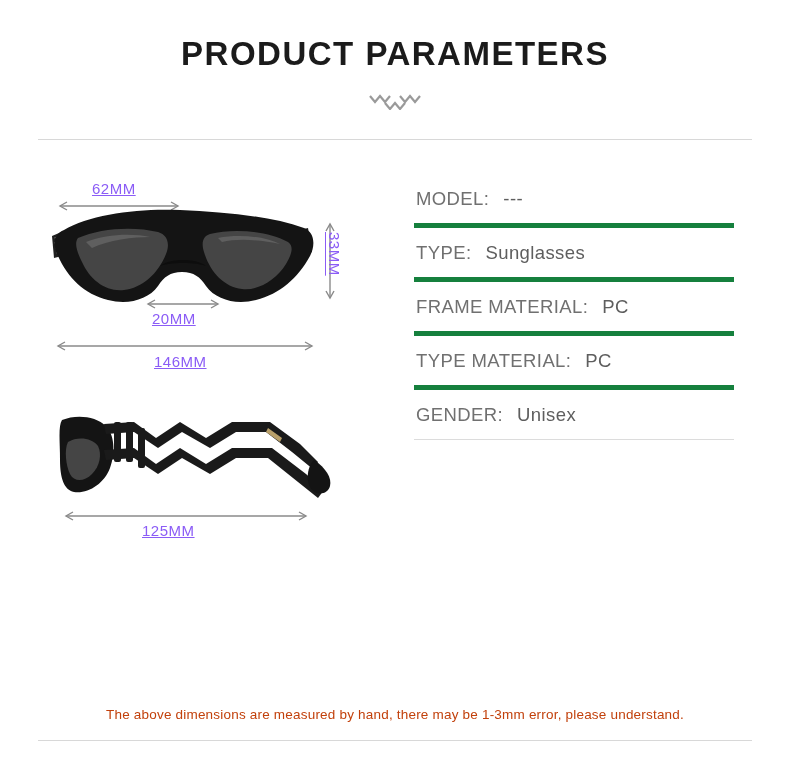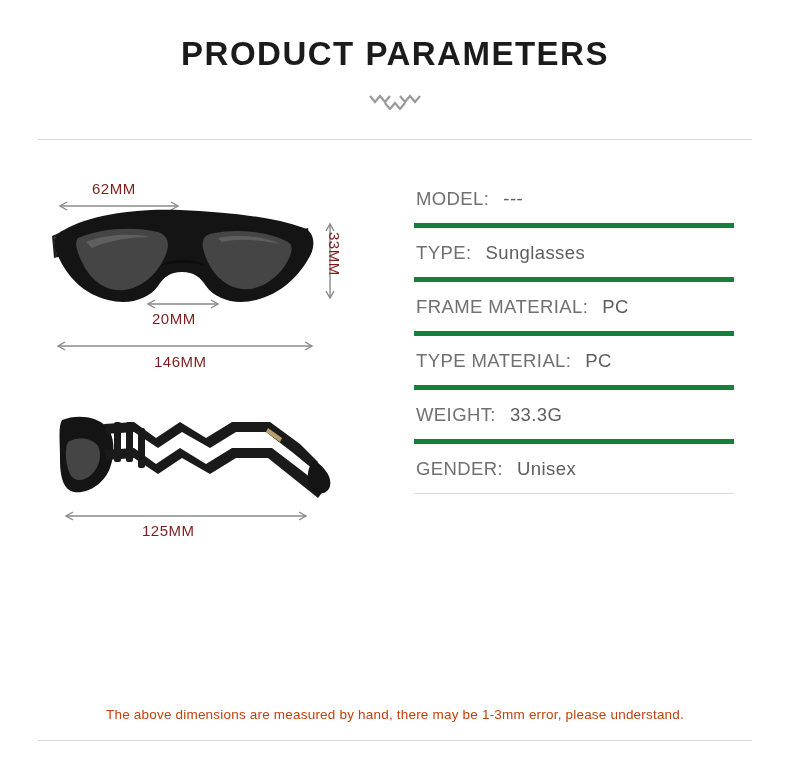--- a/index.html
+++ b/index.html
@@ -106,23 +106,24 @@
     background: #d8d8d8;
   }
 
   
   .diagram {
     position: absolute;
   }
   .dim-label {
     position: absolute;
     font-size: 15px;
-    color: #7f1d1d;
+    color: #8b5cf6;
     letter-spacing: 0.5px;
     white-space: nowrap;
+    text-decoration: underline;
   }
   .dim-label.vertical {
     writing-mode: vertical-rl;
     text-orientation: mixed;
   }
   svg { display: block; }
 </style>
 </head>
 <body>
 
@@ -274,24 +275,20 @@
       </div>
       <div class="spec-row">
         <span class="spec-key">FRAME MATERIAL:</span>
         <span class="spec-val">PC</span>
       </div>
       <div class="spec-row">
         <span class="spec-key">TYPE MATERIAL:</span>
         <span class="spec-val">PC</span>
       </div>
       <div class="spec-row">
-        <span class="spec-key">WEIGHT:</span>
-        <span class="spec-val">33.3G</span>
-      </div>
-      <div class="spec-row">
         <span class="spec-key">GENDER:</span>
         <span class="spec-val">Unisex</span>
       </div>
     </div>
   </div>
 
   <div class="note">The above dimensions are measured by hand, there may be 1-3mm error, please understand.</div>
   <div class="divider-bottom"></div>
 </div>
 

